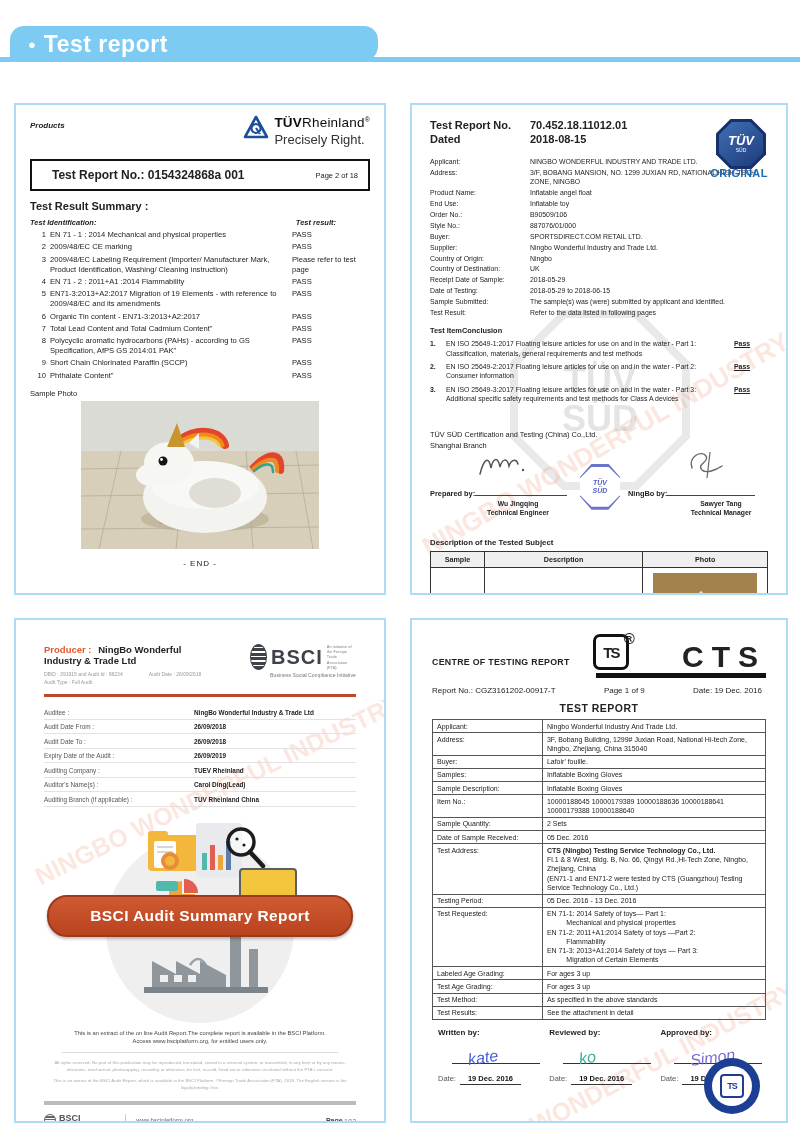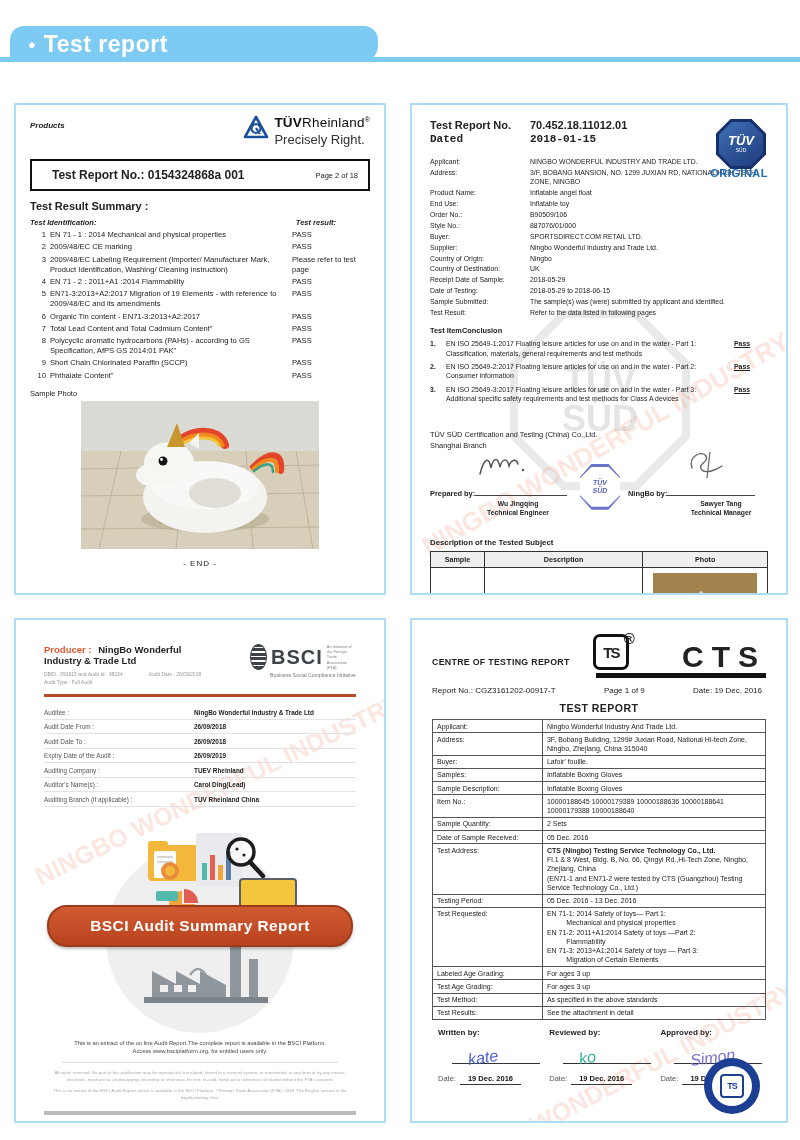--- a/index.html
+++ b/index.html
@@ -39,21 +39,21 @@
                 font-weight:bold;margin-top:6px;padding-right:34px;}
   .c1-rows{margin-top:3px;}
   .c1-row{display:grid;grid-template-columns:16px 1fr 78px;column-gap:4px;font-size:7.6px;
           line-height:1.3;margin-bottom:2.5px;}
   .c1-row .n{text-align:right;}
   .c1-photo-label{font-size:7.5px;margin-top:8px;}
   .photo1{width:238px;height:148px;margin:3px auto 0 auto;position:relative;}
   .c1-end{text-align:center;font-size:8px;margin-top:10px;letter-spacing:1px;}
   
   .c2-headrow{display:grid;grid-template-columns:100px 1fr;font-size:11px;font-weight:bold;margin-top:2px;}
-  .c2-dated{font-family:Liberation Mono, monospace;}
+  .c2-dated{}
   .c2-original{position:absolute;right:0;top:48px;color:#1b6bb8;font-weight:bold;font-size:11px;letter-spacing:.5px;}
   .oct{display:flex;align-items:center;justify-content:center;
        clip-path:polygon(29% 0,71% 0,100% 29%,100% 71%,71% 100%,29% 100%,0 71%,0 29%);}
   .c2-logo{position:absolute;right:2px;top:0;width:50px;height:50px;background:#16306e;}
   .c2-logo-in{width:44px;height:44px;background:linear-gradient(145deg,#3f6fb5,#1e3c7b);flex-direction:column;}
   .c2-logo-in span{color:#fff;font-weight:bold;font-style:italic;font-size:13px;line-height:1;}
   .c2-logo-in small{color:#fff;font-size:5px;line-height:1.4;}
   .c2-fields{margin-top:12px;}
   .c2-frow{display:grid;grid-template-columns:100px 1fr;font-size:6.9px;line-height:1.35;margin-bottom:1.6px;}
   .c2-frow .v{white-space:pre-line;}
@@ -89,21 +89,21 @@
   .bsci-glyph{width:24px;height:24px;border-radius:50%;background:
       repeating-linear-gradient(0deg,#3d4248 0 3px,#fff 3px 4.5px);border:1.5px solid #3d4248;}
   .bsci-word{font-size:20px;font-weight:bold;color:#3d4248;letter-spacing:1px;}
   .bsci-side{font-size:4px;color:#888;line-height:1.3;white-space:pre-line;}
   .bsci-tag{font-size:5.2px;color:#777;text-align:right;margin-top:2px;}
   .c3-rule{height:3px;background:#b94a2c;margin-top:8px;}
   .c3-rows{margin-top:8px;}
   .c3-row{display:grid;grid-template-columns:150px 1fr;font-size:6.4px;border-bottom:1px solid #e2e2e2;
           padding:3.5px 0 3px 0;color:#555;}
   .c3-row .v{font-weight:bold;color:#222;}
-  .c3-illu{position:relative;height:212px;margin-top:20px;}
+  .c3-illu{position:relative;height:212px;margin-top:10px;}
   .c3-banner{position:absolute;left:50%;top:78px;transform:translateX(-50%);width:302px;height:38px;
       background:linear-gradient(#d05a31,#b8431f);border:2px solid #9e3a1c;border-radius:20px;
       display:flex;align-items:center;justify-content:center;box-shadow:0 2px 3px rgba(0,0,0,.25);z-index:3;}
   .c3-banner span{color:#fff;font-weight:bold;font-size:15.5px;letter-spacing:.4px;}
   .c3-extract{font-size:5.8px;text-align:center;color:#444;line-height:1.5;}
   .c3-sep{border-top:1px solid #ddd;margin:6px 18px;}
   .c3-fine{font-size:4.4px;color:#aaa;text-align:center;line-height:1.6;margin:0 8px;}
   .c3-footbar{height:4px;background:#bbb;margin-top:10px;}
   .c3-footer{display:flex;align-items:center;margin-top:8px;font-size:6px;color:#666;}
   .c3-flogo{display:flex;align-items:center;gap:3px;}
@@ -282,21 +282,21 @@
           <small>SÜD</small>
         </div>
     </div>
     <div class="c2-original">ORIGINAL</div>
     <div class="c2-headrow">
       <span>Test Report No.</span>
       <span>70.452.18.11012.01</span>
     </div>
     <div class="c2-headrow c2-dated">
       <span>Dated</span>
-      <span>2018-01-15</span>
+      <span>2018-08-15</span>
     </div>
     <div class="c2-fields">
       <div class="c2-frow">
           <span>Applicant:</span>
           <span class="v">NINGBO WONDERFUL INDUSTRY AND TRADE LTD.</span>
         </div>
       <div class="c2-frow">
           <span>Address:</span>
           <span class="v">3/F, BOBANG MANSION, NO. 1299 JUXIAN RD, NATIONAL HIGH-TECH
 ZONE, NINGBO</span>

